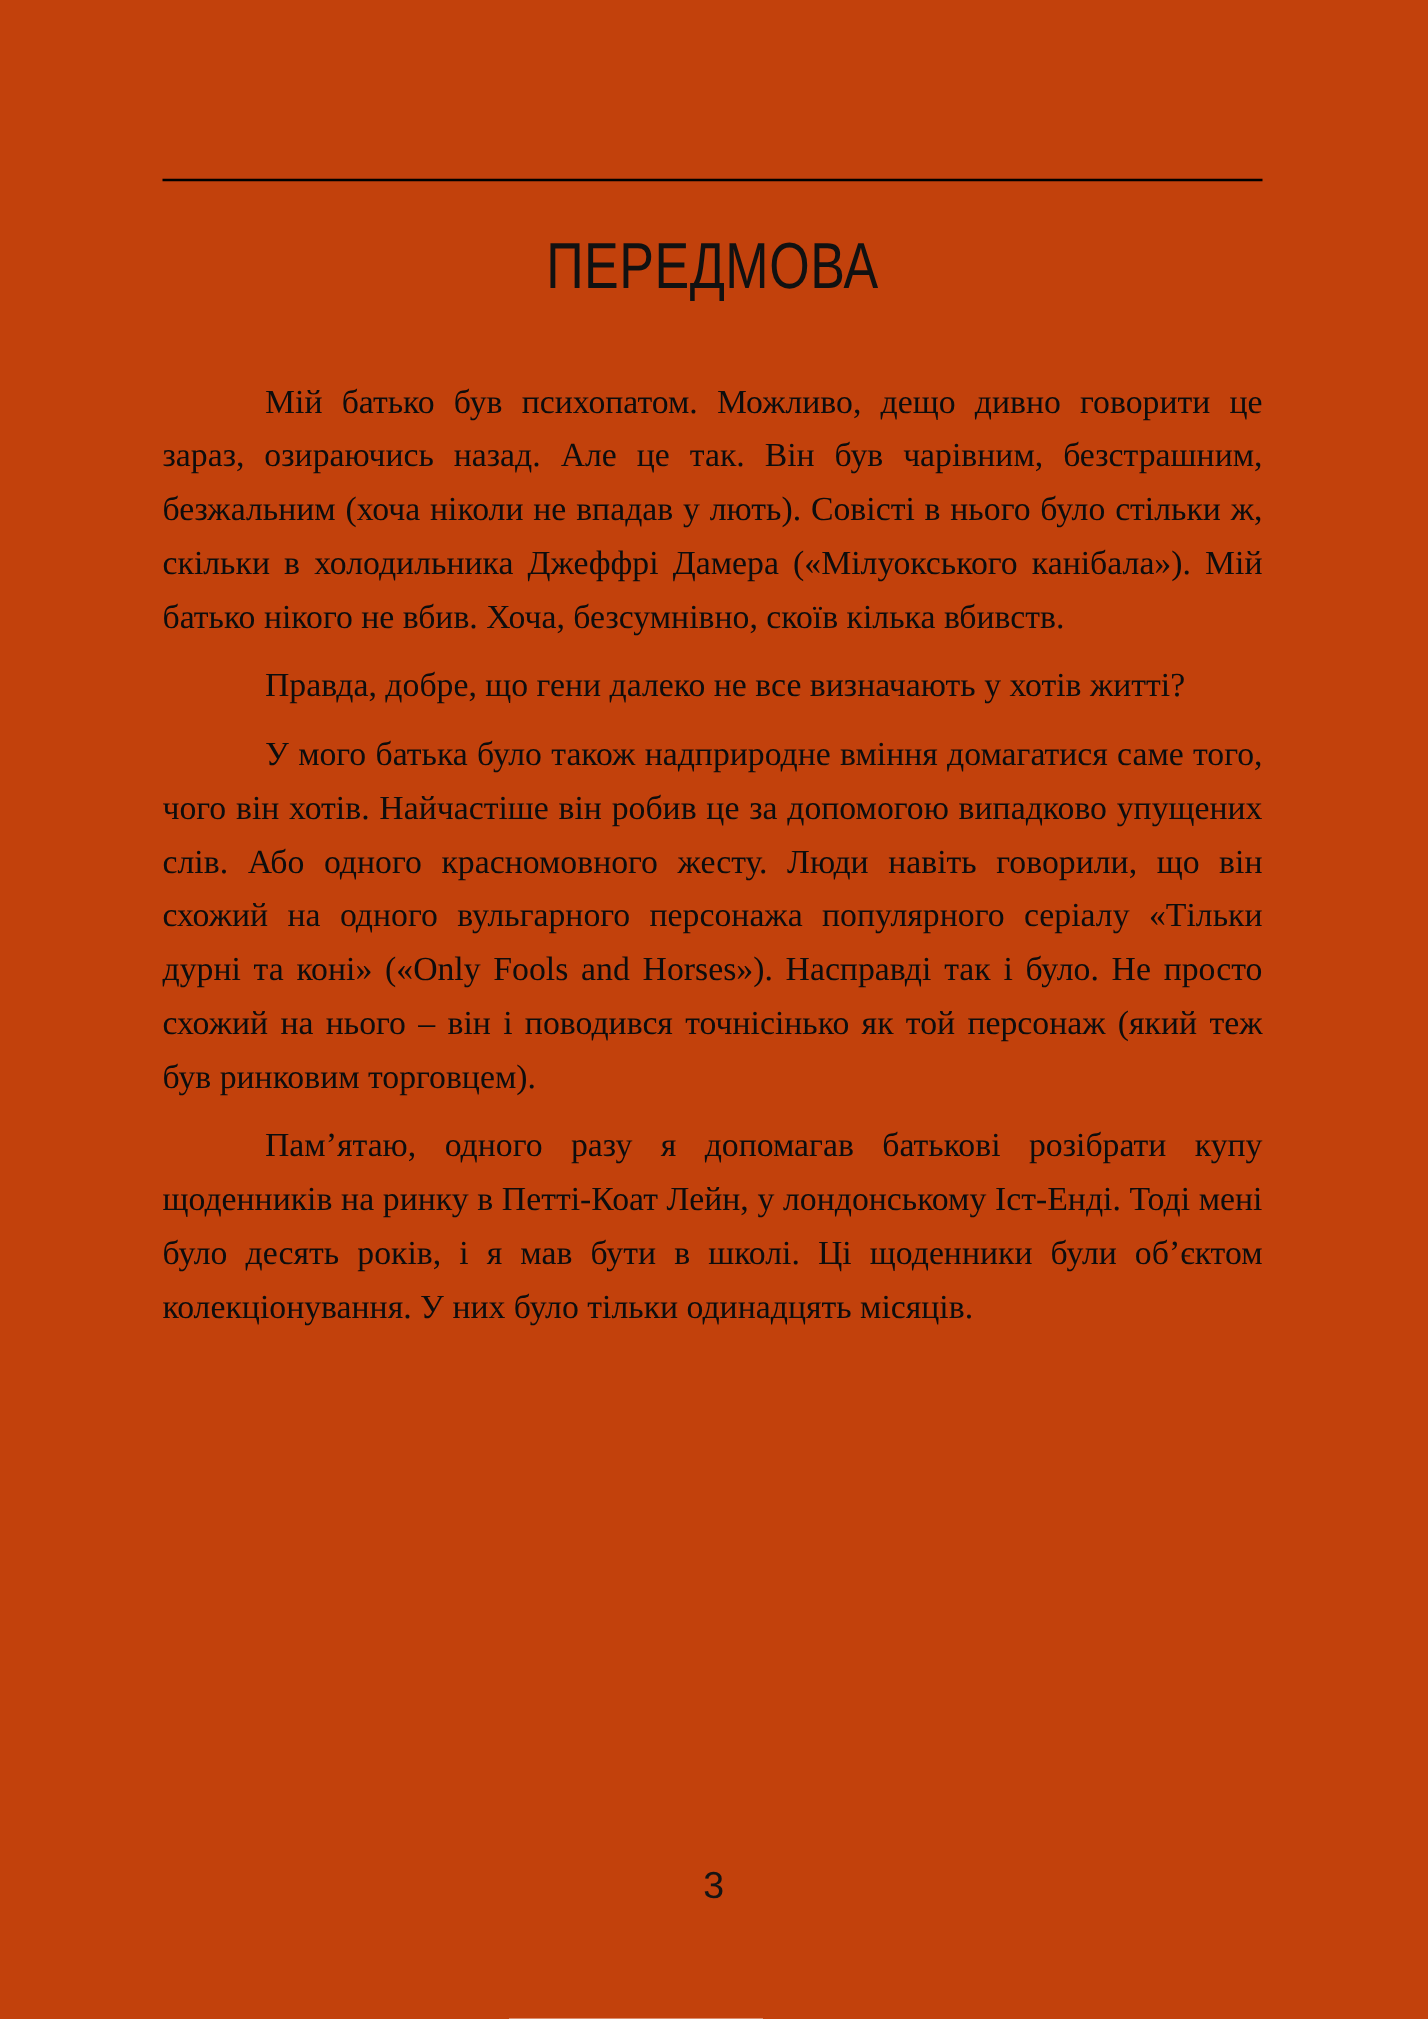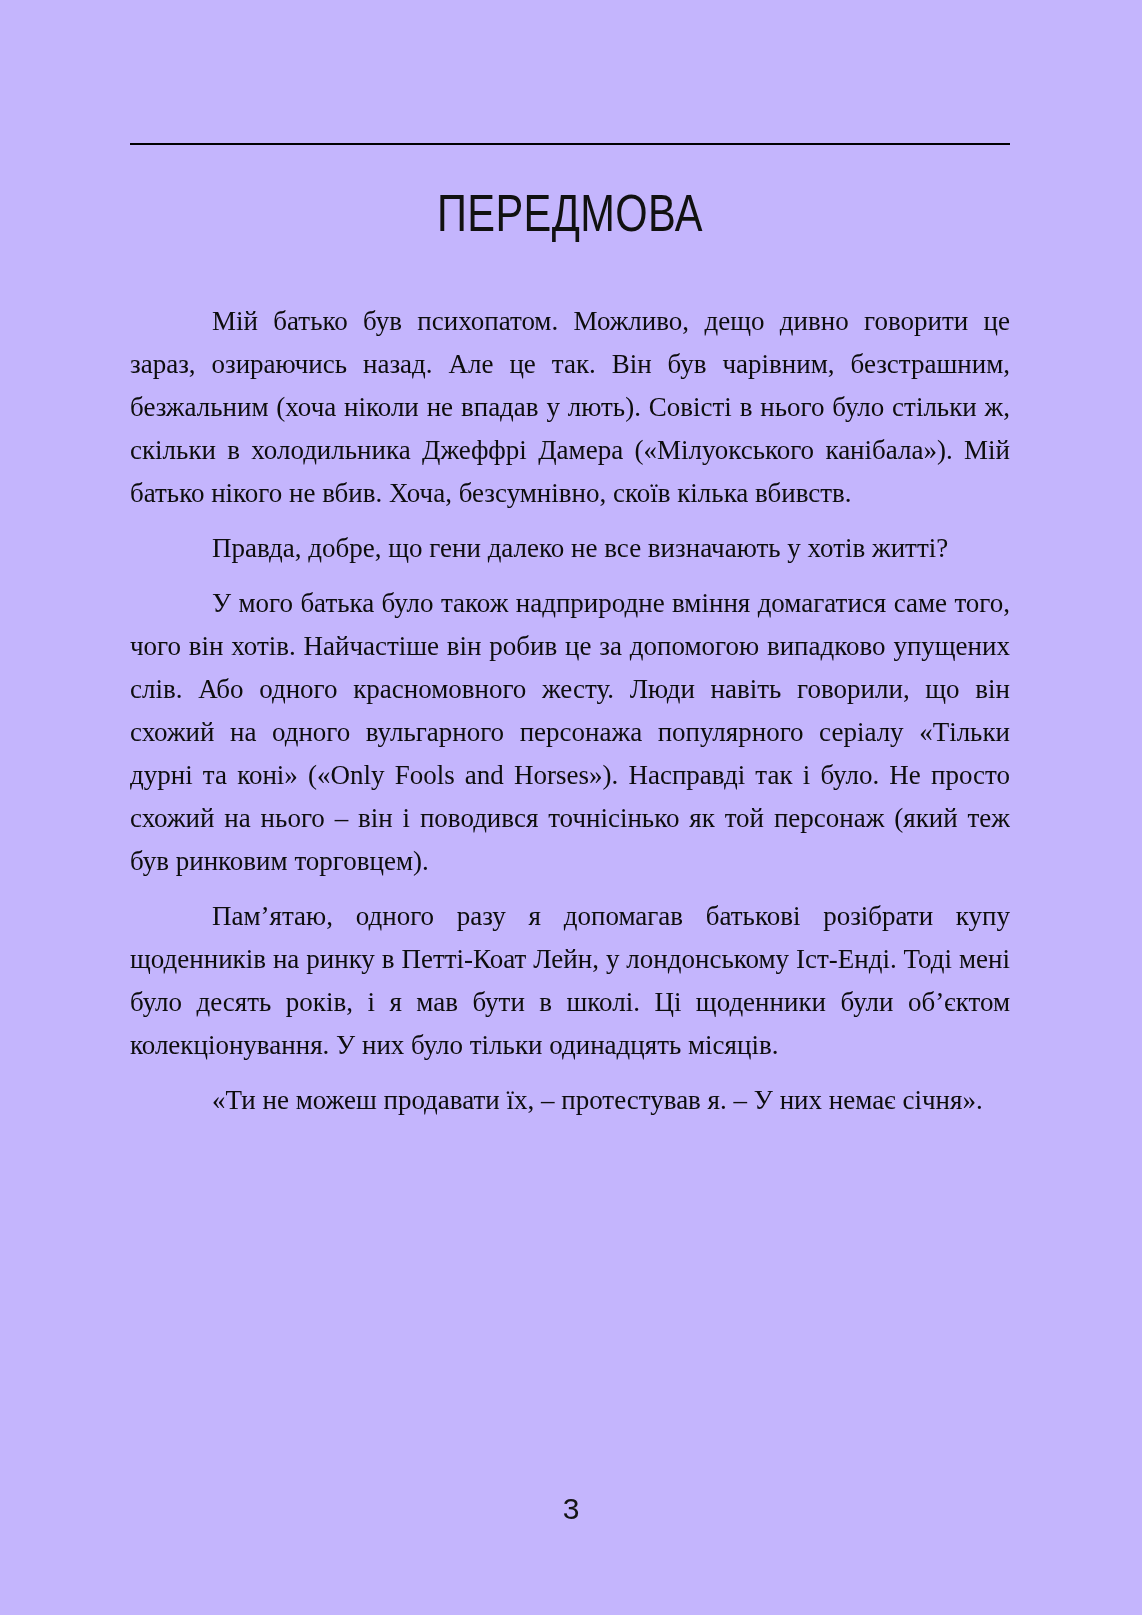--- a/index.html
+++ b/index.html
@@ -6,21 +6,21 @@
   html, body {
     margin: 0;
     padding: 0;
     background: #ffffff;
   }
 
   .page {
     position: relative;
     width: 1142px;
     height: 1615px;
-    background: #c4b5fd;
+    background: #c2410c;
     margin: 0 auto;
     overflow: hidden;
     box-sizing: border-box;
   }
 
   
   .header-rule {
     position: absolute;
     left: 130px;
     top: 143px;
@@ -98,18 +98,17 @@
 
   <div class="header-rule"></div>
 
   <h1 class="chapter-title">ПЕРЕДМОВА</h1>
 
   <div class="body-block">
       <p>Мій батько був психопатом. Можливо, дещо дивно говорити це зараз, озираючись назад. Але це так. Він був чарівним, безстрашним, безжальним (хоча ніколи не впадав у лють). Совісті в нього було стільки ж, скільки в холодильника Джеффрі Дамера («Мілуокського канібала»). Мій батько нікого не вбив. Хоча, безсумнівно, скоїв кілька вбивств.</p>
       <p>Правда, добре, що гени далеко не все визначають у хотів житті?</p>
       <p>У мого батька було також надприродне вміння домагатися саме того, чого він хотів. Найчастіше він робив це за допомогою випадково упущених слів. Або одного красномовного жесту. Люди навіть говорили, що він схожий на одного вульгарного персонажа популярного серіалу «Тільки дурні та коні» («Only Fools and Horses»). Насправді так і було. Не просто схожий на нього – він і поводився точнісінько як той персонаж (який теж був ринковим торговцем).</p>
       <p>Пам’ятаю, одного разу я допомагав батькові розібрати купу щоденників на ринку в Петті-Коат Лейн, у лондонському Іст-Енді. Тоді мені було десять років, і я мав бути в школі. Ці щоденники були об’єктом колекціонування. У них було тільки одинадцять місяців.</p>
-      <p>«Ти не можеш продавати їх, – протестував я. – У них немає січня».</p>
     </div>
 
   <div class="page-number">3</div>
 
 </div>
 
 </body></html>

